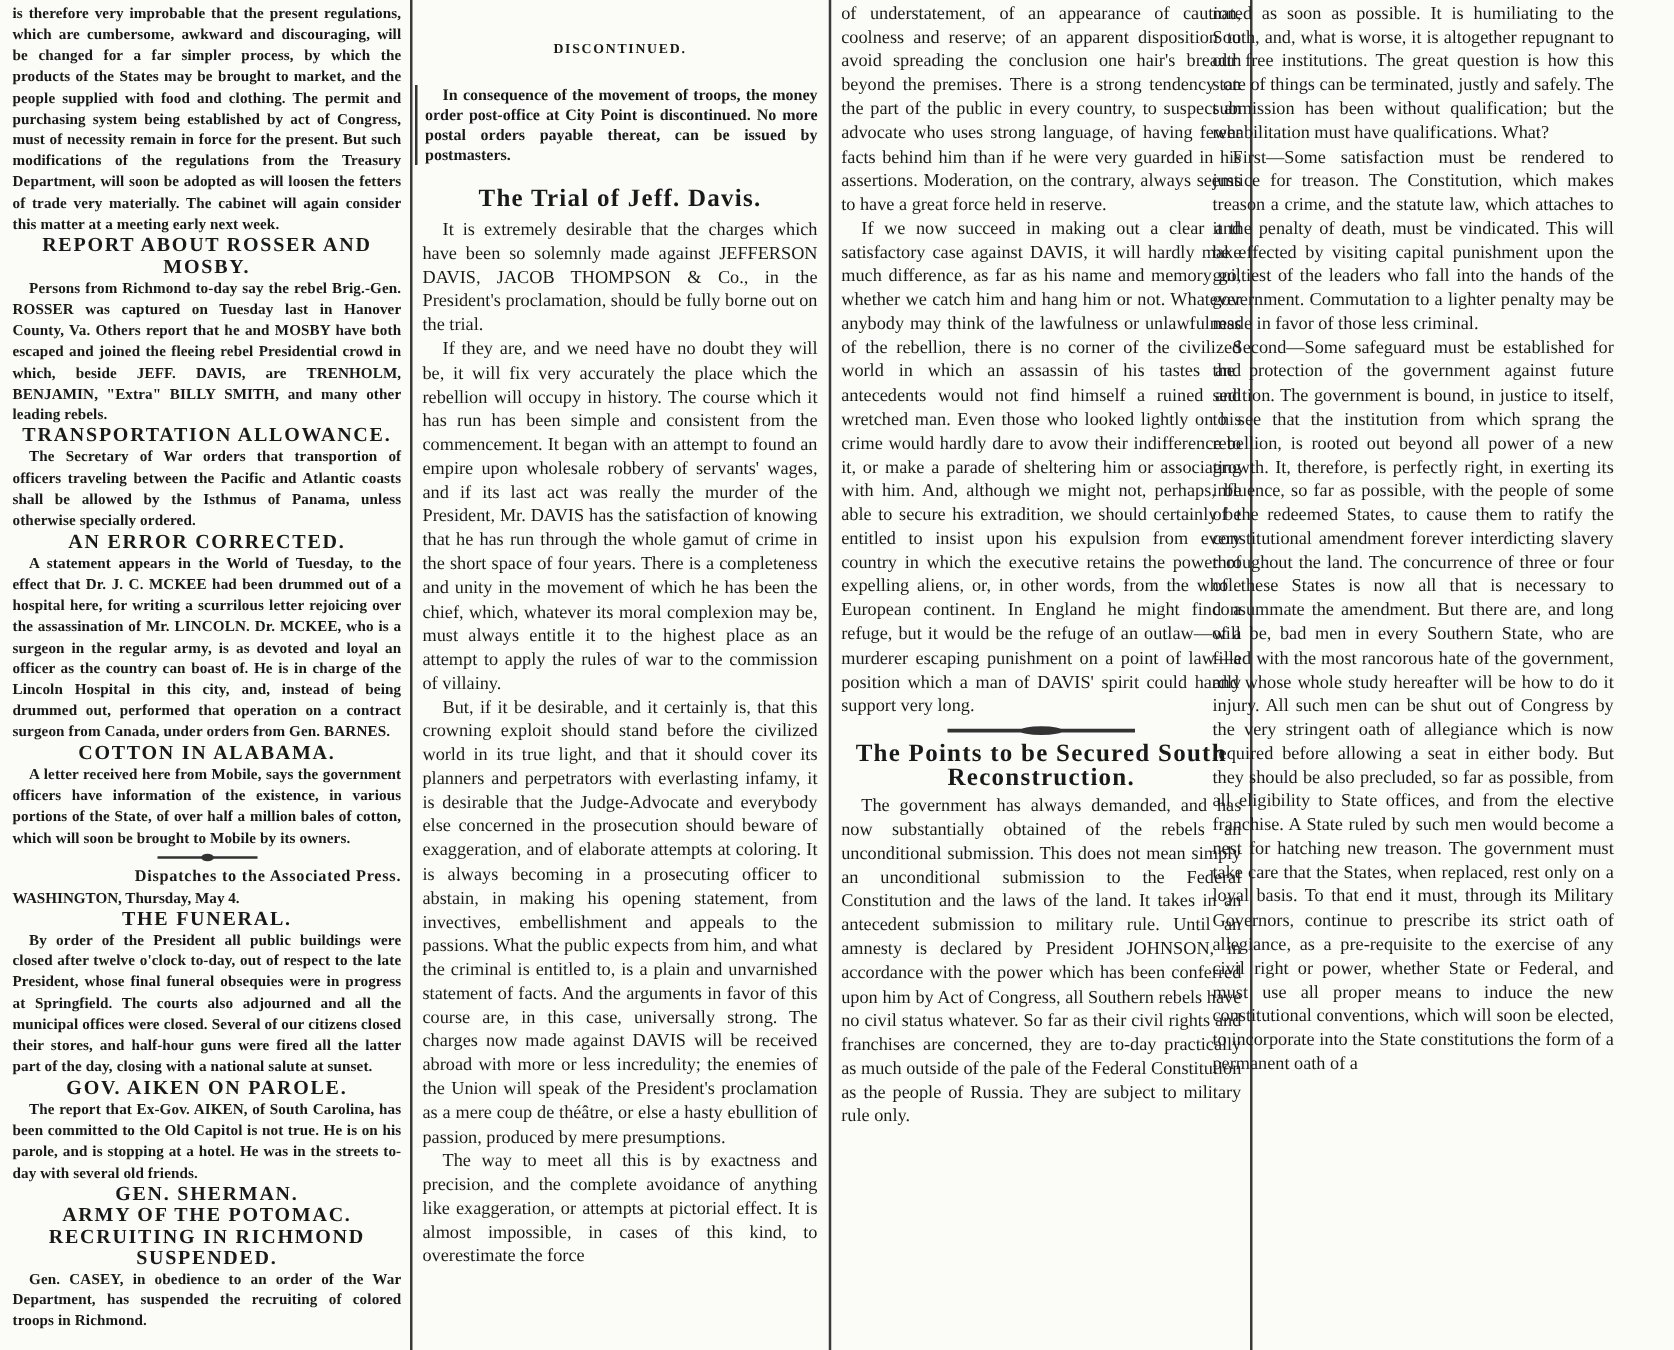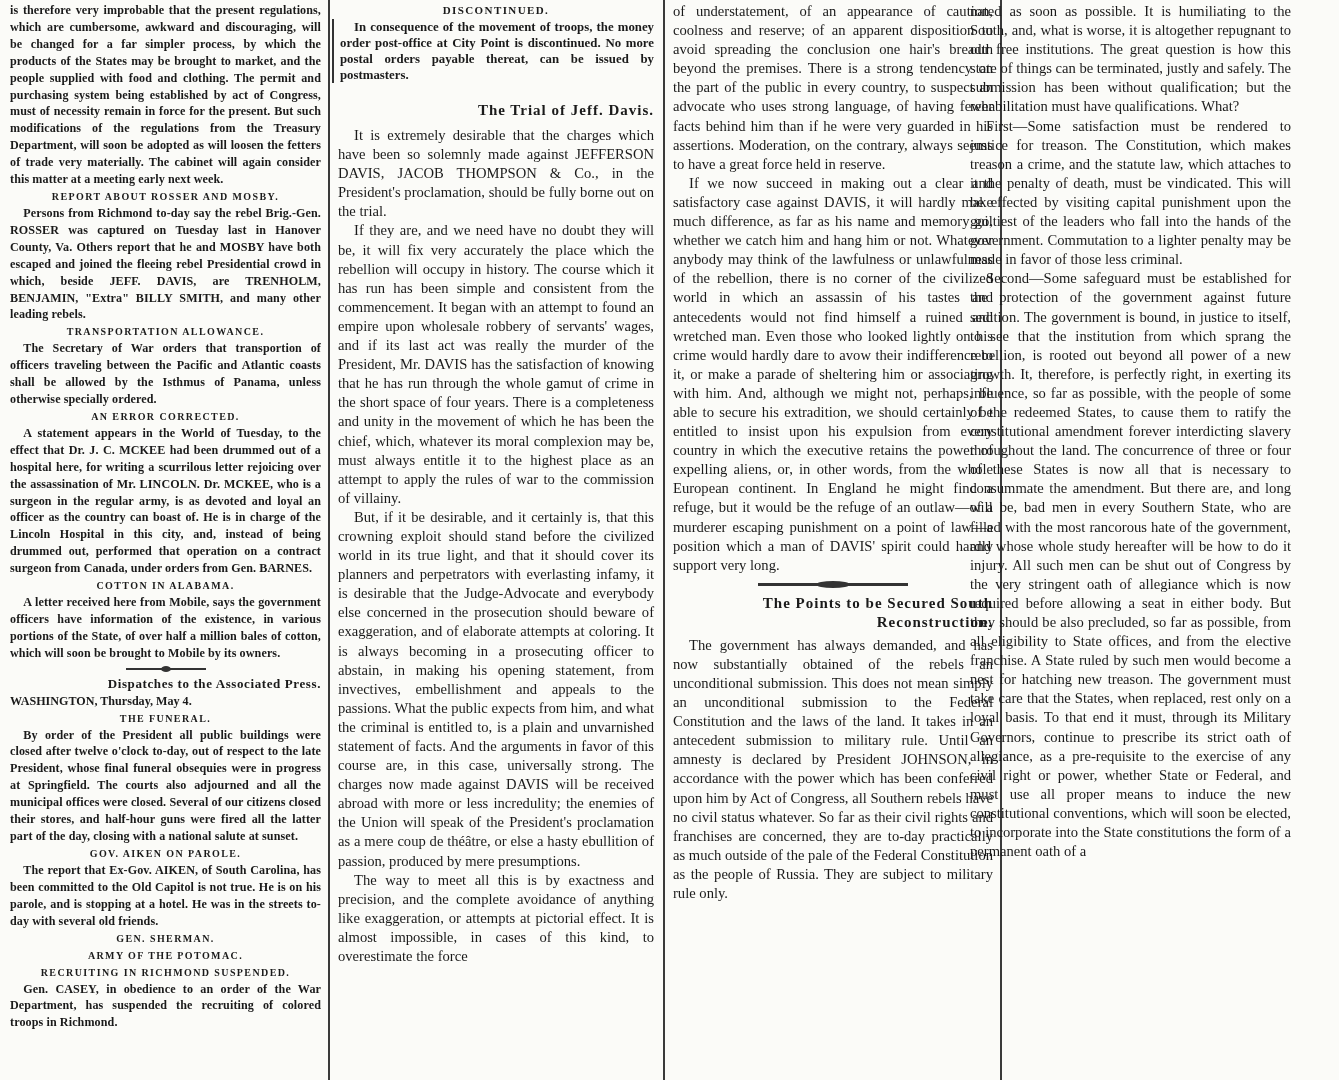--- a/index.html
+++ b/index.html
@@ -16,36 +16,36 @@
   .c1 { left:0; width:329px; font-weight:bold; font-size:12.1px; line-height:16.9px; padding-left:10px; }
   .c2 { left:330px; width:332px; font-size:14.6px; line-height:19.1px; }
   .c3 { left:665px; width:336px; font-size:14.6px; line-height:19.1px; }
   .c4 { left:962px; width:337px; font-size:14.6px; line-height:19.1px; }
   .rule { position:absolute; top:0; width:2px; height:1080px; background:#3a3a3a; }
   .r1 { left:328px; } .r2 { left:663px; } .r3 { left:1000px; }
   p { margin:0; text-align:justify; text-indent:1.1em; }
   p.noindent { text-indent:0; }
   .c1 p { letter-spacing:0.1px; }
   .sub {
-    text-align:center; font-size:10px; letter-spacing:1.4px;
+    text-align:center; font-size:16px; letter-spacing:1.4px;
     text-transform:uppercase; margin:0; font-weight:bold; line-height:17px;
   }
-  .c2 .sub { font-size:11px; }
+  .c2 .sub { font-size:11px;margin-top:29px; }
   .headline {
-    text-align:right; font-weight:bold; font-size:15px; letter-spacing:1px;
+    text-align:center; font-weight:bold; font-size:20px; letter-spacing:1px;
     margin:18px 0 6px 0; line-height:19px;
   }
   .c3 .headline { margin:4px 0 4px 0; }
   .dateline { text-align:left; margin:0; padding-right:20px; }
   .dispatch { text-align:right; margin:0; font-weight:bold; font-size:13px; letter-spacing:0.6px; }
   .divider { display:block; margin:6px auto 6px auto; height:2px; background:#333; width:80px; position:relative; }
   .divider::after { content:""; position:absolute; left:50%; top:-2px; width:10px; height:6px; background:#333; border-radius:50%; transform:translateX(-50%); }
   .divider-long { display:block; margin:8px auto 8px auto; height:3px; background:#333; width:150px; position:relative; }
   .divider-long::after { content:""; position:absolute; left:50%; top:-2px; width:34px; height:7px; background:#333; border-radius:50%; transform:translateX(-50%); }
-  .boxed { border-left:2px solid #333; padding-left:6px; margin-left:-6px; font-size:12.8px; line-height:16px; font-weight:bold; }
+  .boxed { border-left:2px solid #333; padding-left:6px; margin-left:-6px; font-size:12.8px; line-height:16px; font-weight:bold;margin-top:20px; }
 </style>
 </head>
 <body>
 
 <div class="page">
   <div class="rule r1"></div>
   <div class="rule r2"></div>
   <div class="rule r3"></div>
 
   <div class="col c1">

